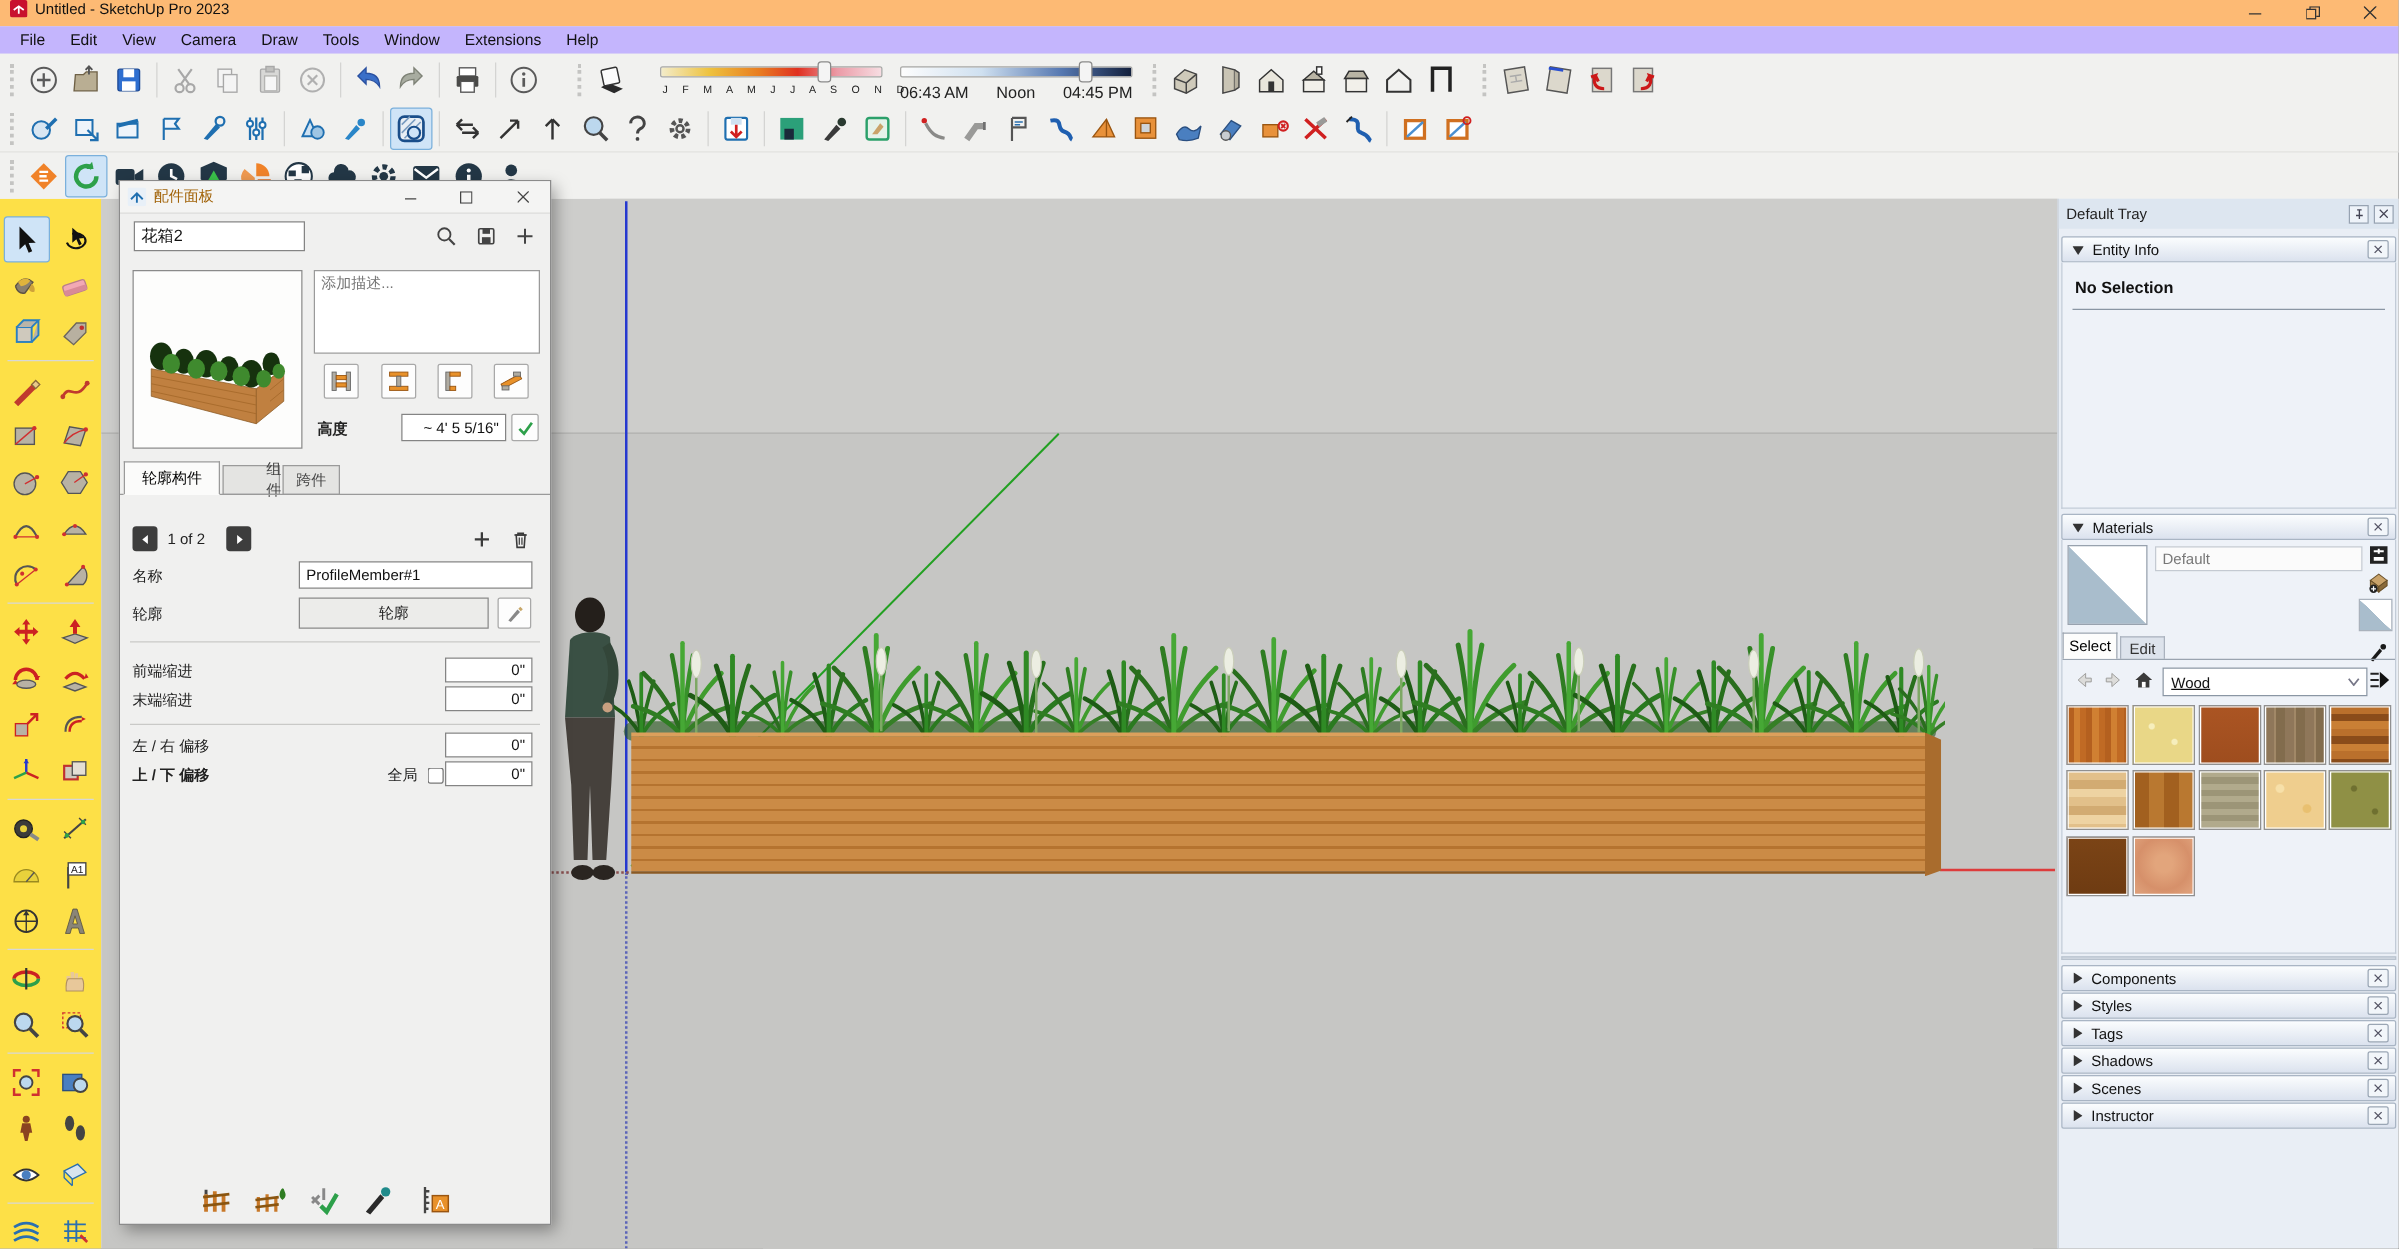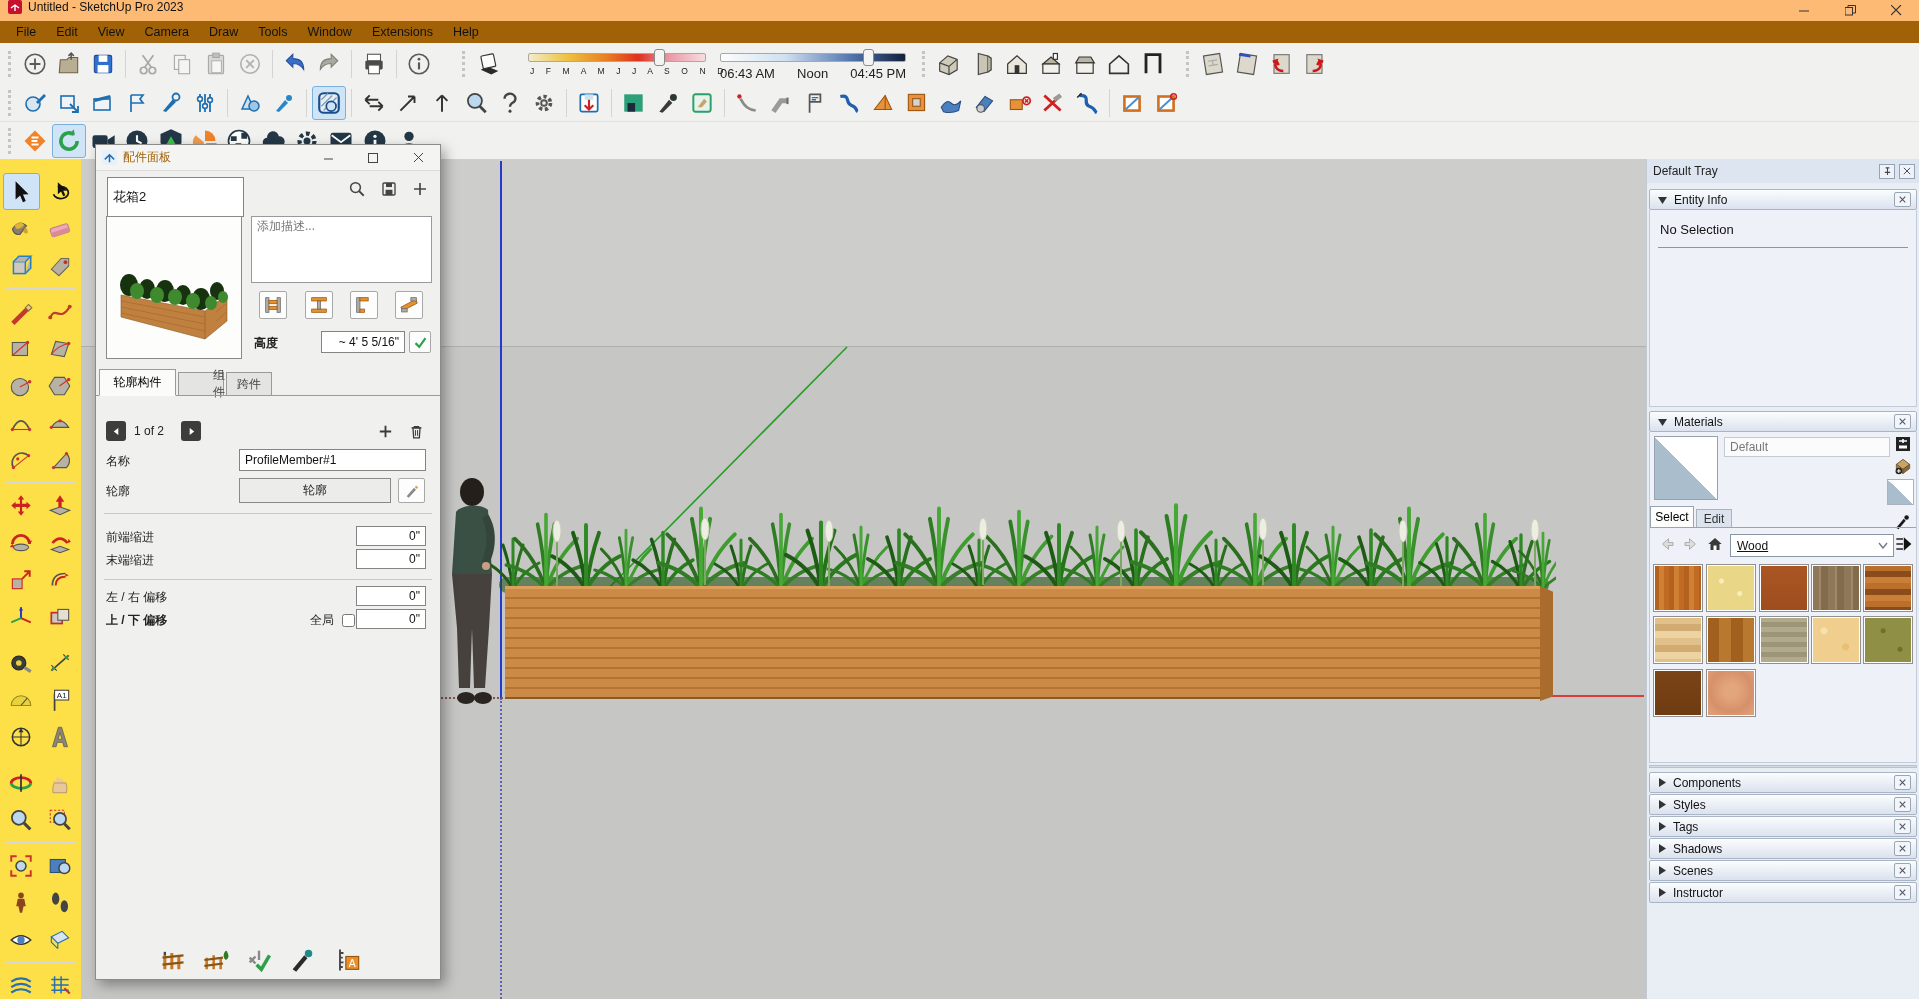--- a/index.html
+++ b/index.html
@@ -5,21 +5,21 @@
   html,body{margin:0;padding:0;background:#666;}
   *{box-sizing:border-box;font-family:"Liberation Sans",sans-serif;}
   .app{position:relative;width:1919px;height:999px;background:#f1f1ef;overflow:hidden;}
 
   
   .titlebar{position:absolute;left:0;top:0;width:1919px;height:21px;background:#fdba74;display:flex;align-items:flex-start;}
   .titlebar .tlogo{margin:0 6px 0 8px;}
   .title-text{font-size:12px;color:#111;}
   .win-controls{margin-left:auto;display:flex;}
   .win-btn{width:46px;height:21px;display:flex;align-items:center;justify-content:center;}
-  .menubar{position:absolute;left:0;top:21px;width:1919px;height:22px;background:#a16207;display:flex;align-items:center;padding-left:6px;}
+  .menubar{position:absolute;left:0;top:21px;width:1919px;height:22px;background:#c4b5fd;display:flex;align-items:center;padding-left:6px;}
   .menu-item{font-size:12.5px;color:#111;padding:2px 10px;}
 
   
   .trow{position:absolute;left:0;width:1919px;background:#f1f1ef;display:flex;align-items:center;}
   .trow1{top:43px;height:41px;}
   .trow2{top:84px;height:38px;border-bottom:1px solid #e2e2e0;}
   .trow3{top:123px;height:36px;}
   .tb{width:34px;height:34px;display:flex;align-items:center;justify-content:center;border-radius:3px;flex:0 0 auto;}
   .tb.active{background:#cfe4f7;border:1px solid #7ab0dc;}
   .sep{width:1px;height:28px;background:#d4d4d2;margin:0 5px;flex:0 0 auto;}
@@ -1006,21 +1006,21 @@
             </svg>
           </div>
         <div class="pwin" style="margin-left:16px;">
             <svg width="10" height="10">
               <path d="M0 0 L9 9 M9 0 L0 9" stroke="#444"></path>
             </svg>
           </div>
       </div>
     </div>
 
-    <input class="pfield" style="position: absolute; left: 11px; top: 32px; width: 137px; height: 40px; font-size: 13px;" value="花箱2">
+    <input class="pfield" style="position: absolute; left: 11px; top: 32px; width: 137px; height: 24px; font-size: 13px;" value="花箱2">
     <div class="pbtn" style="left:249px;top:33px;width:24px;height:22px;border:none;background:none;">
         <svg width="18" height="18" viewBox="0 0 24 24">
           <circle cx="10" cy="10" r="6.5" fill="none" stroke="#444" stroke-width="2"></circle>
           <path d="M15 15 L21 21" stroke="#444" stroke-width="2.4"></path>
         </svg>
       </div>
     <div class="pbtn" style="left:281px;top:33px;width:24px;height:22px;border:none;background:none;">
         <svg width="18" height="18" viewBox="0 0 24 24">
           <rect x="4" y="4" width="16" height="16" rx="1.5" fill="none" stroke="#444" stroke-width="1.8"></rect>
           <rect x="8" y="4" width="8" height="5.4" fill="#444"></rect>
@@ -1213,21 +1213,21 @@
             <path d="M0 1 h9 L4.5 8 Z" fill="#333"></path>
           </svg></span>
       <span class="sec-label">Entity Info</span>
       <span class="sec-x">
           <svg width="7" height="7" viewBox="0 0 10 10">
             <path d="M1 1 L9 9 M9 1 L1 9" stroke="#556" stroke-width="1.6"></path>
           </svg>
         </span>
     </div>
     <div class="seccontent" style="top:51px;height:197px;">
-      <div style="font-size:13px;font-weight:normal;color:#111;padding:12px 0 0 10px;">No Selection</div>
+      <div style="font-size:13px;font-weight:bold;color:#111;padding:12px 0 0 10px;">No Selection</div>
       <div style="margin:10px 8px 0 8px;border-bottom:1px solid #8a96a4;"></div>
     </div>
 
     <div class="secbar" style="top:252px;">
       <span class="arrow"><svg width="9" height="8">
             <path d="M0 1 h9 L4.5 8 Z" fill="#333"></path>
           </svg></span>
       <span class="sec-label">Materials</span>
       <span class="sec-x">
           <svg width="7" height="7" viewBox="0 0 10 10">

